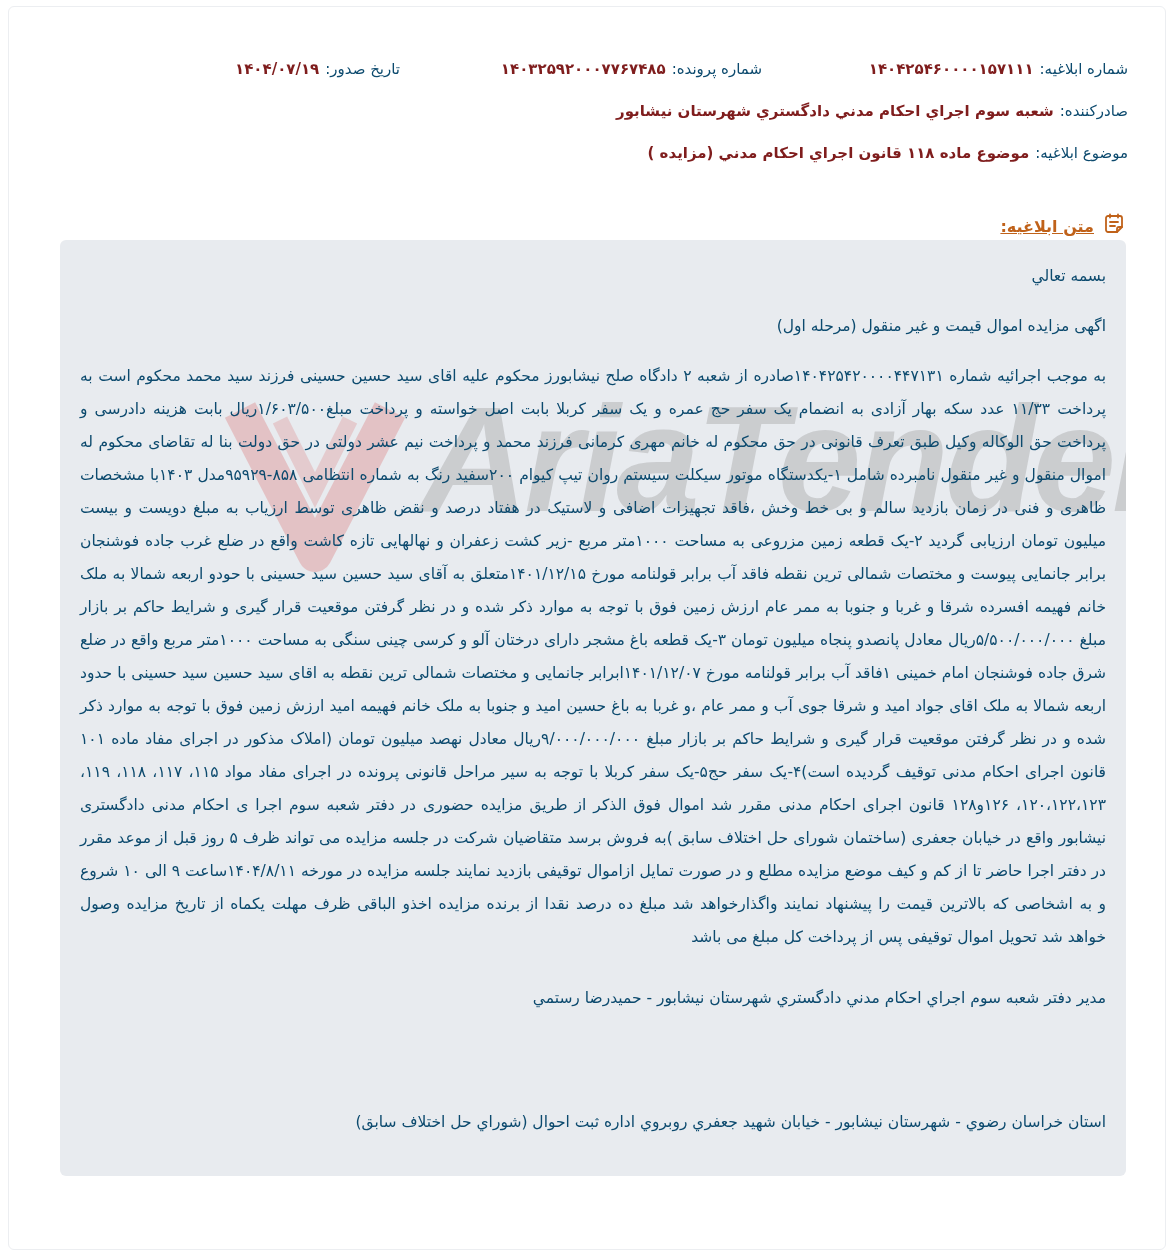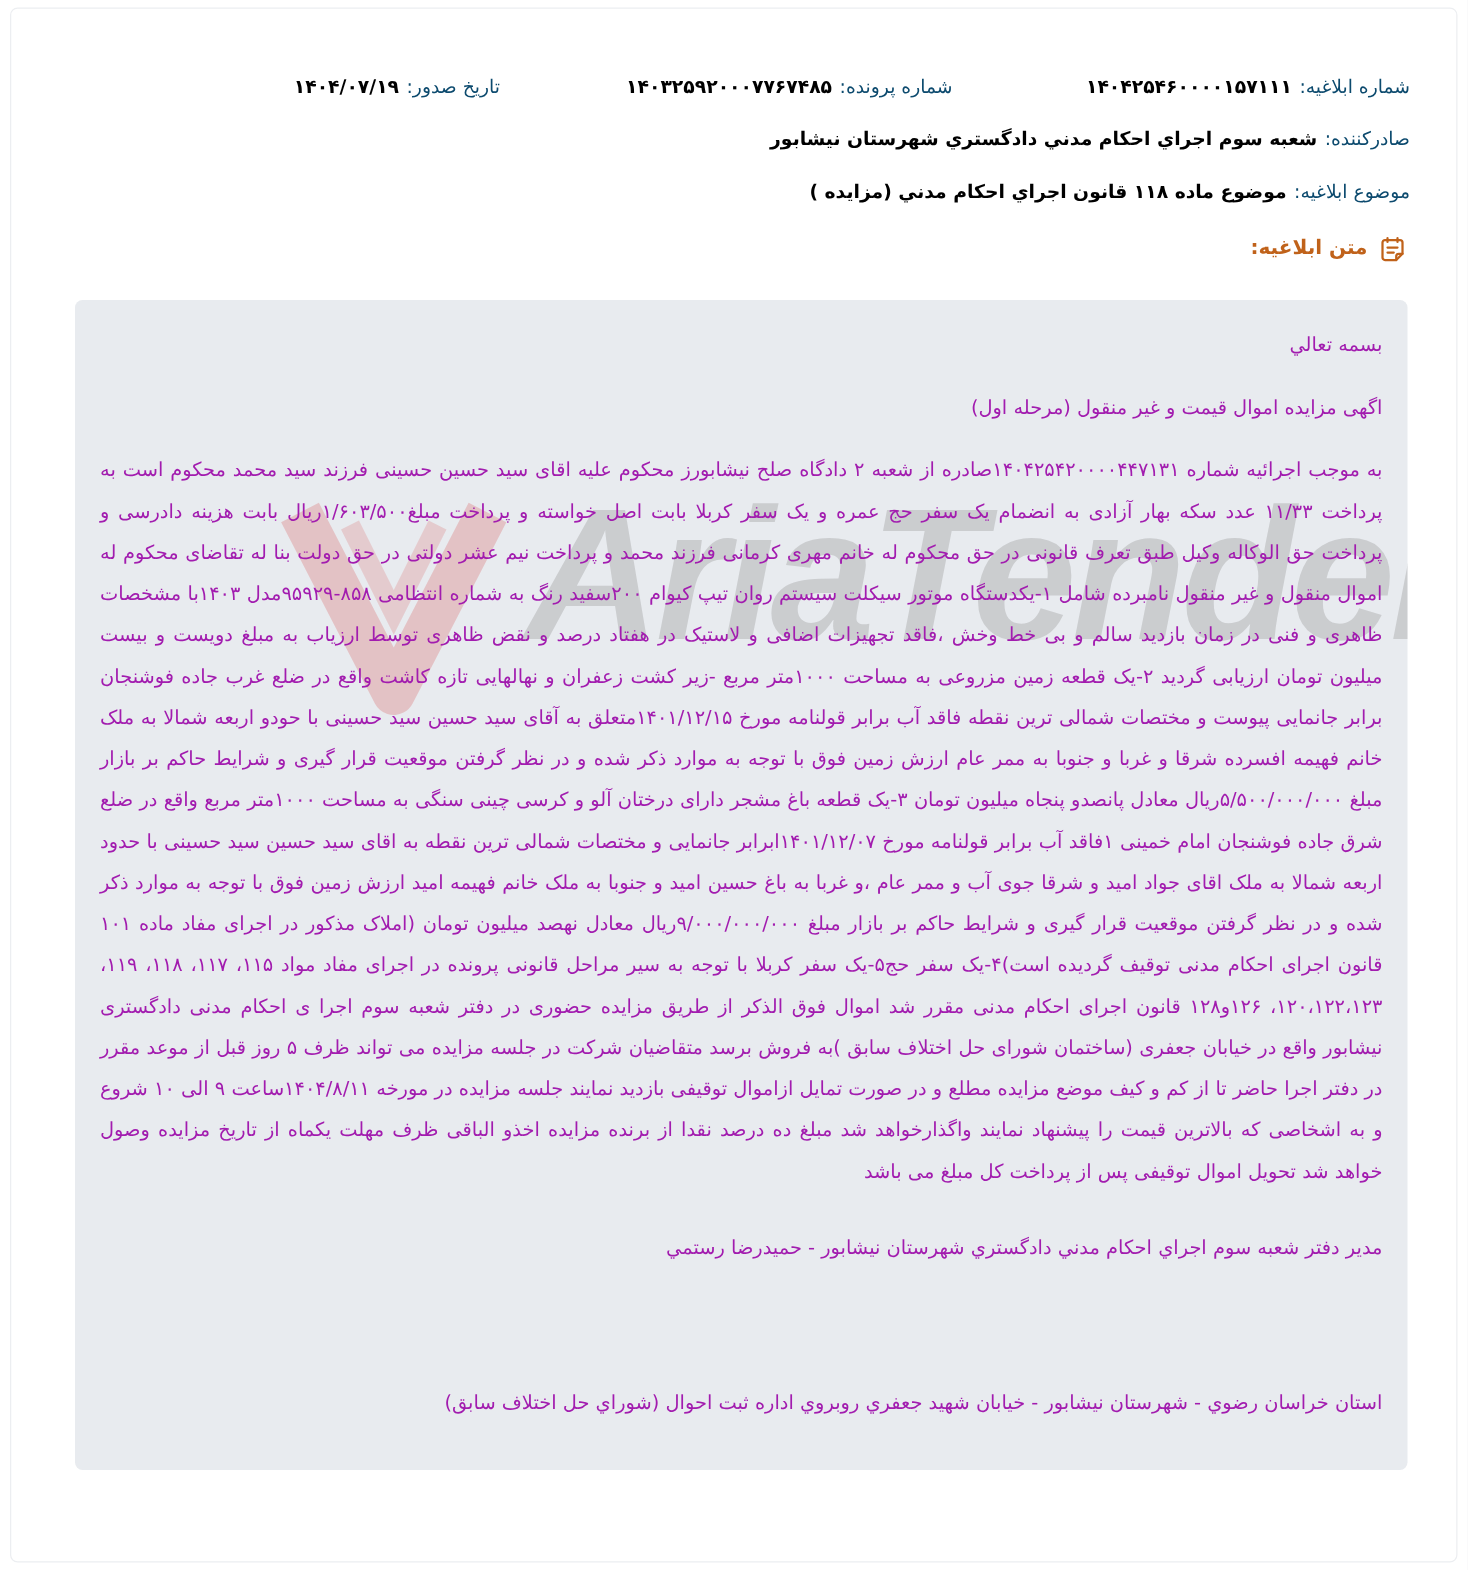--- a/index.html
+++ b/index.html
@@ -10,50 +10,50 @@
   }
   .page-frame {
     position: absolute; left: 8px; top: 6px; width: 1158px; height: 1244px;
     border: 1px solid #eceef1; border-radius: 6px; box-sizing: border-box;
   }
   .meta-row {
     position: absolute; right: 46px; height: 30px; display: flex; align-items: center;
     font-size: 15px; white-space: nowrap;
   }
   .meta-label { color: #0c4a6e; }
-  .meta-value { color: #000000; font-weight: bold; margin-right: 6px; }
+  .meta-value { color: #7f1d1d; font-weight: bold; margin-right: 6px; }
   .meta-item { display: flex; align-items: center; }
   .row1 { top: 54px; left: 0; right: 46px; }
   .row1 .item-notice { position: absolute; right: 0; }
   .row1 .item-case { position: absolute; right: 366px; }
   .row1 .item-date { position: absolute; right: 728px; }
   .row2 { top: 96px; }
   .row3 { top: 138px; }
   .section-head {
-    position: absolute; right: 48px; top: 188px; display: flex; align-items: flex-start;
-    color: #c0621a; font-weight: bold; font-size: 16px;
+    position: absolute; right: 48px; top: 212px; display: flex; align-items: flex-end;
+    color: #c0621a; font-weight: bold; font-size: 16px; text-decoration: underline;
   }
   .section-head svg { margin-left: 8px; }
   .content-box {
     position: absolute; left: 60px; top: 240px; width: 1066px; height: 936px;
     background: #e8ebef; border-radius: 6px; box-sizing: border-box;
     padding: 20px 20px 0 20px; overflow: hidden;
   }
   .watermark {
     position: absolute; left: 160px; top: 140px; width: 720px; height: 200px;
     pointer-events: none;
   }
   .wm-text {
     position: absolute; left: 200px; top: 4px;
     font-family: "Liberation Sans", sans-serif; font-weight: bold; font-style: italic;
     font-size: 150px; color: rgba(150,150,150,0.35); direction: ltr; letter-spacing: -4px;
     white-space: nowrap; line-height: 1;
   }
   .p {
-    position: relative; color: #a21caf; font-size: 15.5px; line-height: 33px;
+    position: relative; color: #0c4a6e; font-size: 15.5px; line-height: 33px;
     text-align: justify; margin: 0;
   }
   .p-title { margin-bottom: 17px; }
   .p-body { margin-top: 0; }
   .p-sign { margin-top: 28px; }
   .p-address { position: absolute; right: 20px; top: 866px; width: 1026px; }
 </style>
 </head>
 <body>
 

